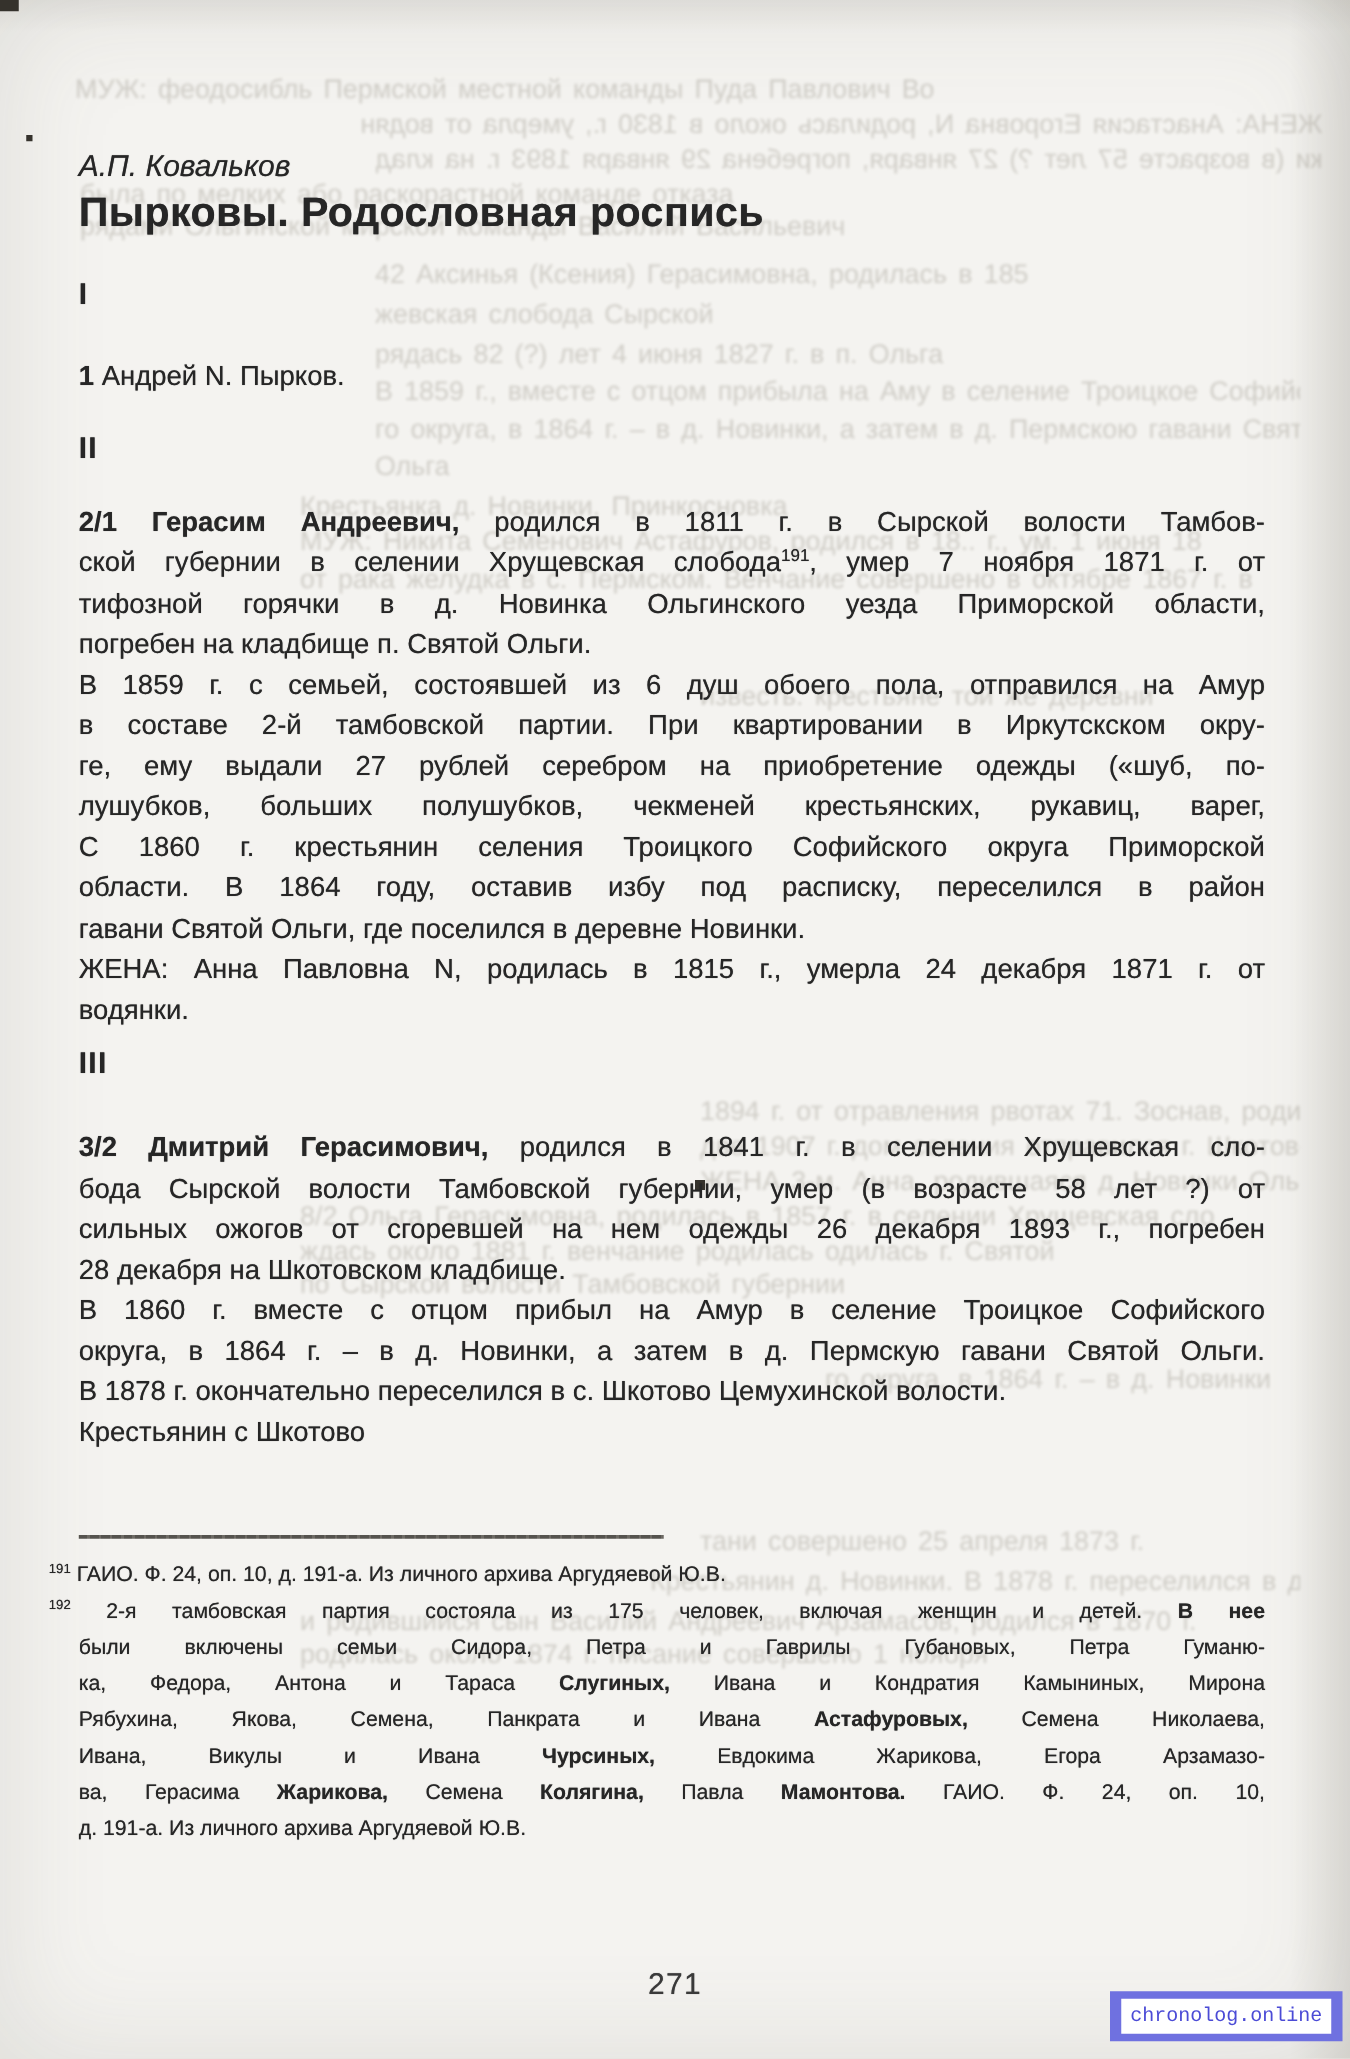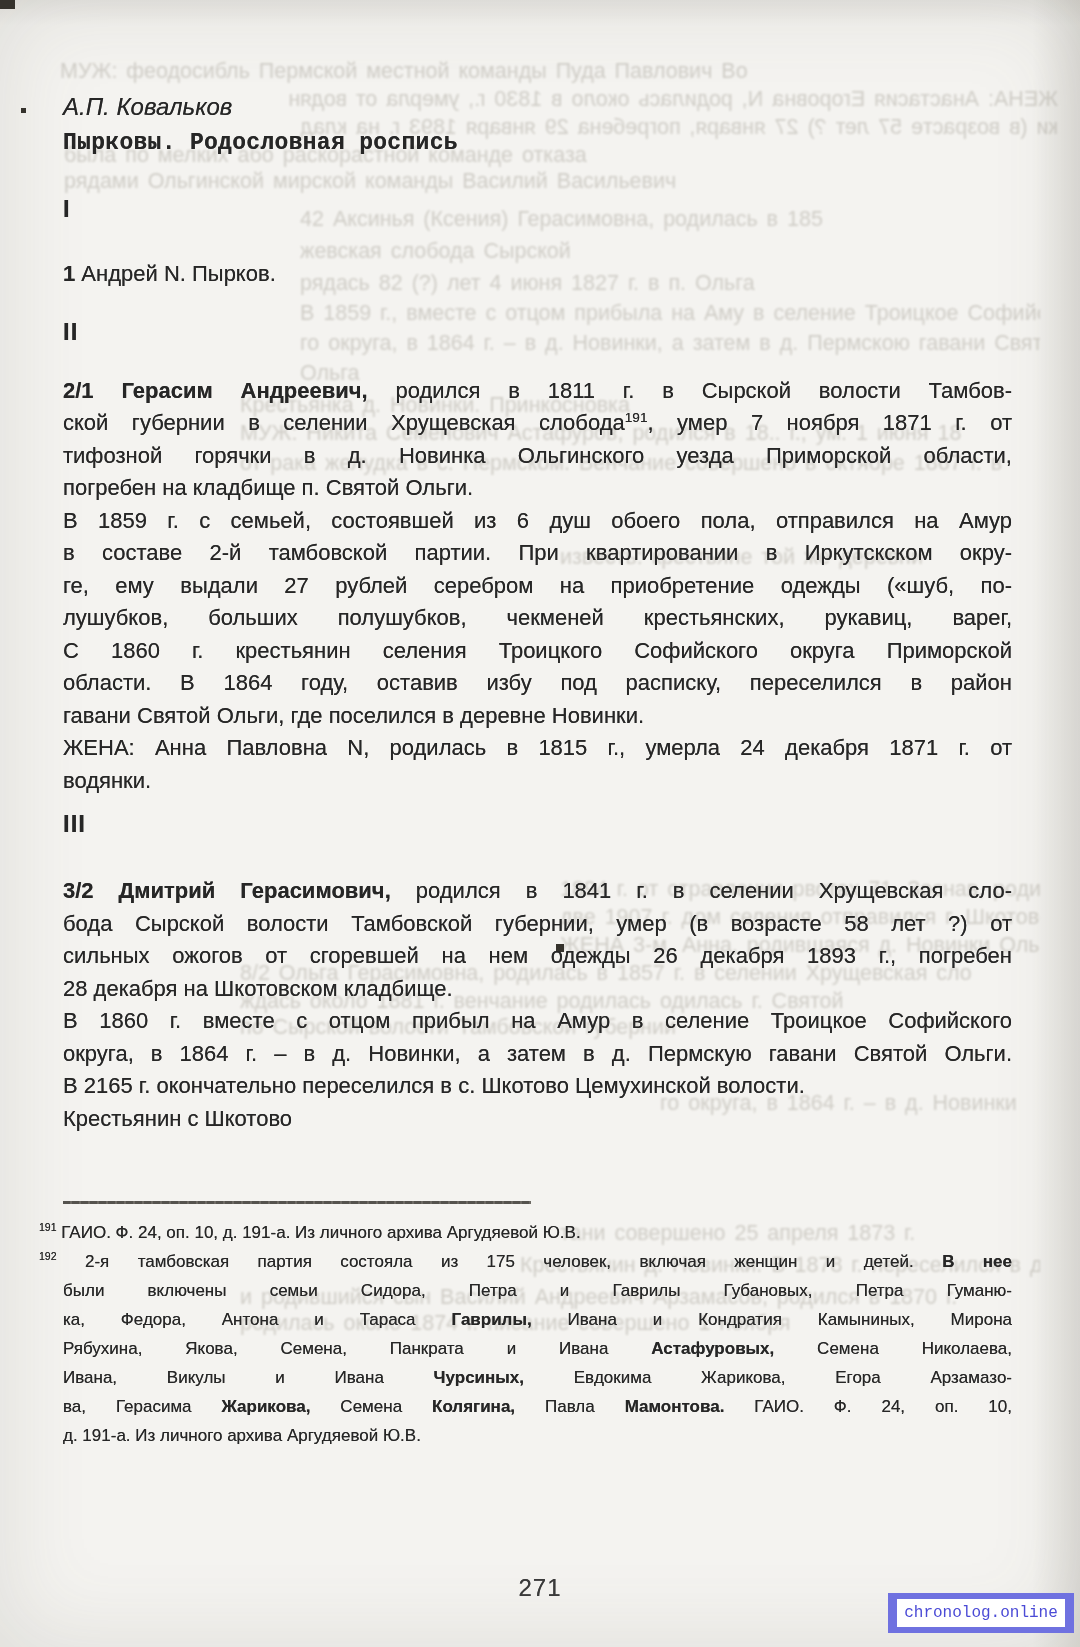--- a/index.html
+++ b/index.html
@@ -17,25 +17,25 @@
 
   
   .bleed-line { position:absolute; color:#a8a49a; opacity:.48; filter:blur(1.15px);
     font-size:21.5px; line-height:26px; white-space:nowrap; overflow:hidden;
     word-spacing:3px; }
   .bleed-line.mir { transform:scaleX(-1); }
 
   .mark { position:absolute; background:#35322c; }
 
   .content { position:absolute; left:63px; top:0; width:949px; color:#262626;
-    text-shadow:0 0 .6px rgba(40,40,40,.75); padding-top:92px; }
+    text-shadow:0 0 .6px rgba(40,40,40,.75); padding-top:119px; }
 
   .author { font-style:italic; font-size:24px; line-height:30px; }
-  .title  { margin:2px 0 0 0; font-size:23px; line-height:38px; font-weight:700;
-    letter-spacing:.3px;font-family:Liberation Mono, monospace; }
+  .title  { margin:2px 0 0 0; font-size:33px; line-height:38px; font-weight:700;
+    letter-spacing:.3px; }
 
   .heading { font-size:24px; line-height:26px; font-weight:600; letter-spacing:1px; }
   .s0 .heading { margin-top:34px; }
   .s1 .heading { margin-top:28px; }
   .s2 .heading { margin-top:14px; }
   .s0 .para.first { margin-top:36px; }
   .s1 .para.first { margin-top:30px; }
   .s2 .para.first { margin-top:38px; }
 
   .line { font-size:22px; line-height:32.5px; }
@@ -139,34 +139,34 @@
           <div class="heading">III</div>
           <div class="para first">
             <div class="line j"><b>3/2 Дмитрий Герасимович,</b> родился в 1841 г. в селении Хрущевская сло-</div>
             <div class="line j">бода Сырской волости Тамбовской губернии, умер (в возрасте 58 лет ?) от</div>
             <div class="line j">сильных ожогов от сгоревшей на нем одежды 26 декабря 1893 г., погребен</div>
             <div class="line">28 декабря на Шкотовском кладбище.</div>
           </div>
           <div class="para">
             <div class="line j">В 1860 г. вместе с отцом прибыл на Амур в селение Троицкое Софийского</div>
             <div class="line j">округа, в 1864 г. – в д. Новинки, а затем в д. Пермскую гавани Святой Ольги.</div>
-            <div class="line">В 2165 г. окончательно переселился в с. Шкотово Цемухинской волости.</div>
+            <div class="line">В 1878 г. окончательно переселился в с. Шкотово Цемухинской волости.</div>
           </div>
           <div class="para">
             <div class="line">Крестьянин с Шкотово</div>
           </div>
         </div>
       </div>
 
     <div class="fn-sep"></div>
     <div id="footnotes" class="fn">
         <div class="line hang"><sup>191</sup> ГАИО. Ф. 24, оп. 10, д. 191-а. Из личного архива Аргудяевой Ю.В.</div>
         <div class="line j hang"><sup>192</sup> 2-я тамбовская партия состояла из 175 человек, включая женщин и детей. <b>В нее</b></div>
         <div class="line j">были включены семьи Сидора, Петра и Гаврилы Губановых, Петра Гуманю-</div>
-        <div class="line j">ка, Федора, Антона и Тараса <b>Гаврилы,</b> Ивана и Кондратия Камыниных, Мирона</div>
+        <div class="line j">ка, Федора, Антона и Тараса <b>Слугиных,</b> Ивана и Кондратия Камыниных, Мирона</div>
         <div class="line j">Рябухина, Якова, Семена, Панкрата и Ивана <b>Астафуровых,</b> Семена Николаева,</div>
         <div class="line j">Ивана, Викулы и Ивана <b>Чурсиных,</b> Евдокима Жарикова, Егора Арзамазо-</div>
         <div class="line j">ва, Герасима <b>Жарикова,</b> Семена <b>Колягина,</b> Павла <b>Мамонтова.</b> ГАИО. Ф. 24, оп. 10,</div>
         <div class="line">д. 191-а. Из личного архива Аргудяевой Ю.В.</div>
       </div>
   </div>
 
   <div class="pagenum">271</div>
 
   <div class="watermark" style="background: rgb(111, 113, 224);">

